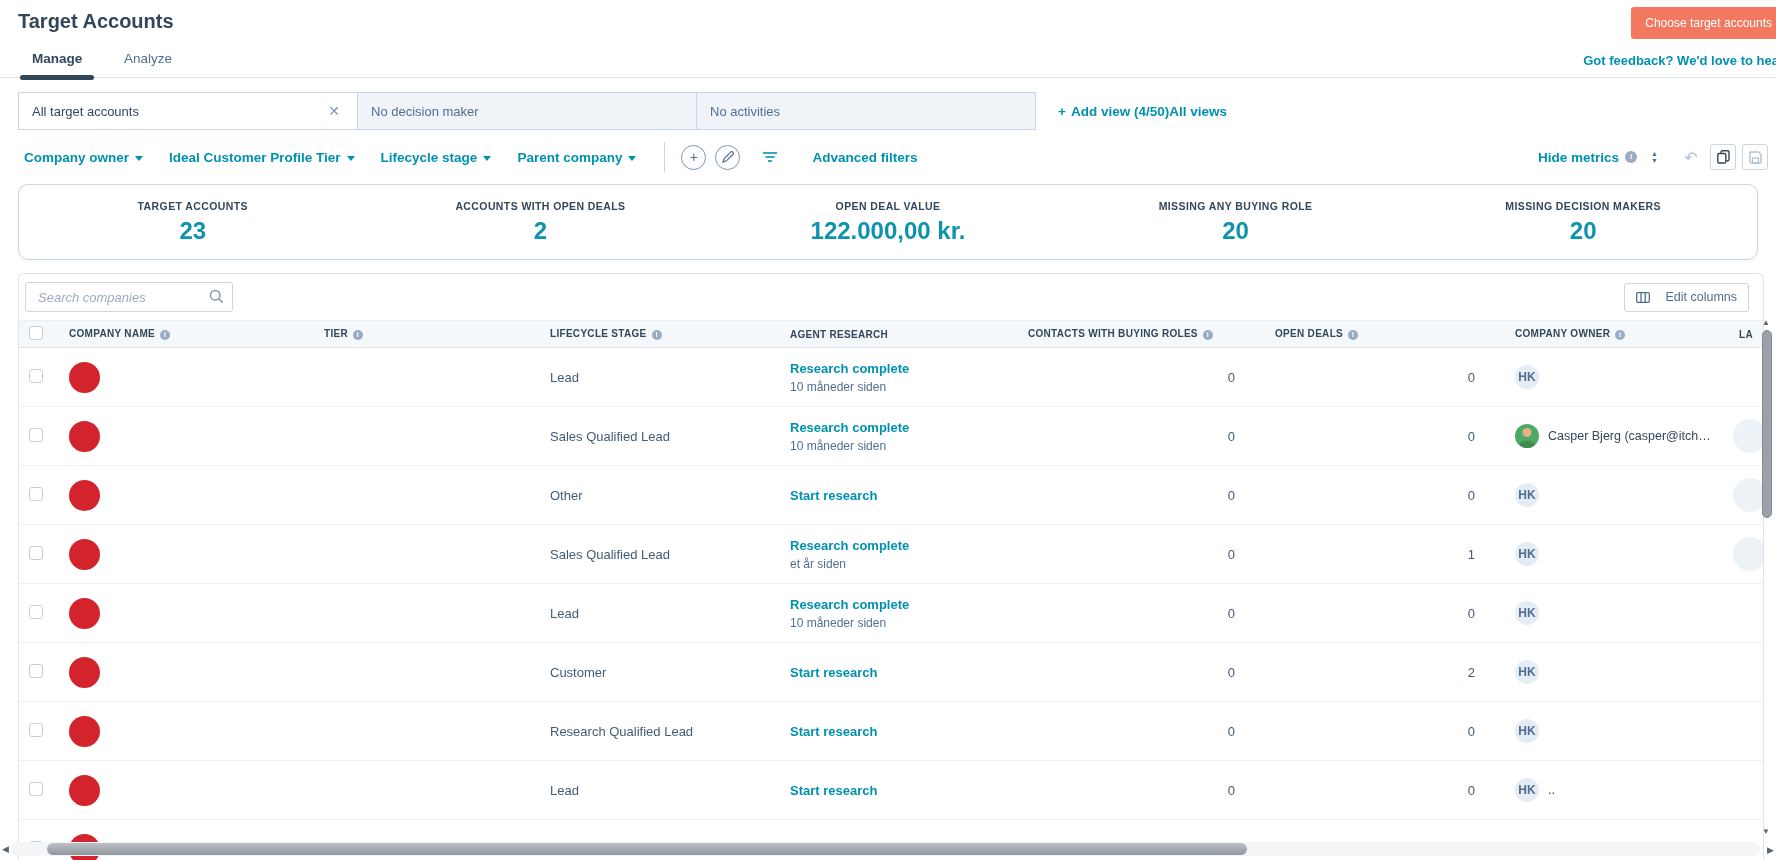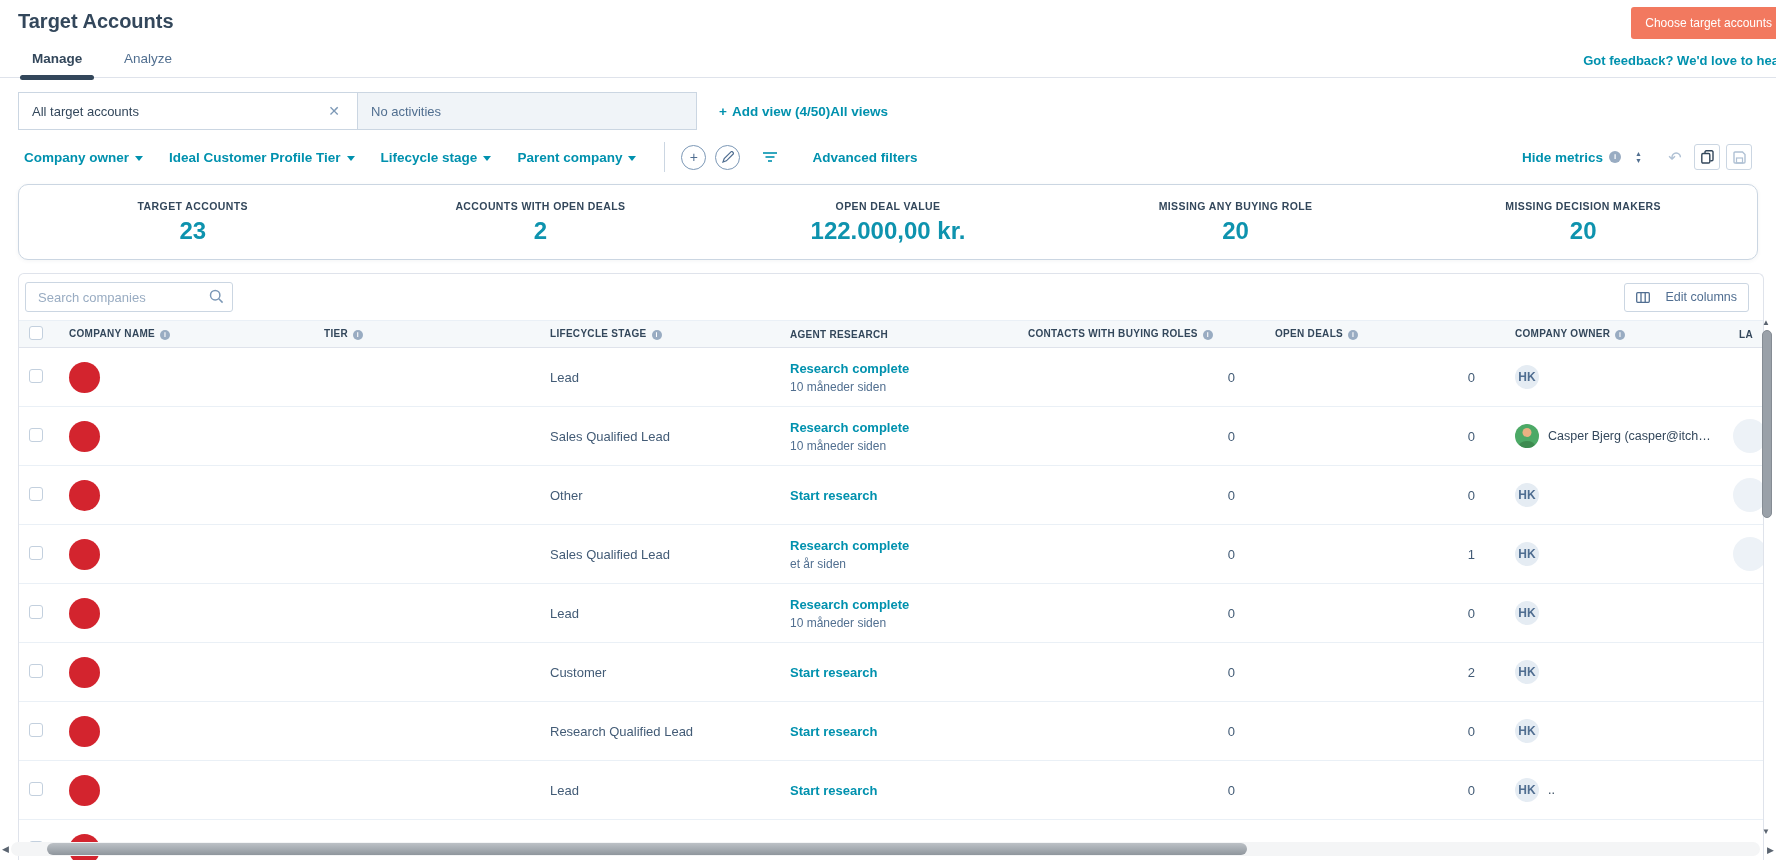--- a/index.html
+++ b/index.html
@@ -38,21 +38,21 @@
   .filter-dd { color:#0091ae; font-weight:bold; font-size:13.5px; margin-right:26px; cursor:pointer;
     display:flex; align-items:center; white-space:nowrap; }
   .caret-down { width:0; height:0; border-left:4px solid transparent; border-right:4px solid transparent;
     border-top:5px solid #0091ae; margin-left:6px; margin-top:2px; }
   .vdivider { width:1px; height:30px; background:#cbd6e2; margin:0 16px 0 2px; }
   .circle-btn { width:25px; height:25px; border:1px solid #7c98b6; border-radius:50%; background:#fff;
     color:#506e91; font-size:14px; display:flex; align-items:center; justify-content:center;
     margin-right:9px; cursor:pointer; }
   .adv-filters { display:flex; align-items:center; margin-left:14px; cursor:pointer;gap:28px; }
   .adv-icon { margin-right:7px; display:inline-flex; }
-  .right-tools { margin-left:auto; display:flex; align-items:center; padding-right:24px; }
+  .right-tools { margin-left:auto; display:flex; align-items:center; padding-right:8px; }
   .hide-metrics { color:#0091ae; font-weight:bold; font-size:13.5px; cursor:pointer; }
   .info-dot { display:inline-block; width:12px; height:12px; border-radius:50%; background:#99acc2;
     color:#fff; font-size:8px; font-weight:bold; line-height:12px; text-align:center; margin-left:6px;
     font-style:normal; }
   .collapse-ctl { display:flex; flex-direction:column; align-items:center; margin:0 14px; color:#516f90;
     font-size:7px; line-height:7px; cursor:pointer; }
   .tool-btn { width:26px; height:26px; display:flex; align-items:center; justify-content:center;
     margin-left:6px; border-radius:3px; background:#fff; cursor:pointer; }
   .tool-btn.bordered { border:1px solid #cbd6e2; }
   .undo-glyph { color:#b0c1d4; font-size:16px; }
@@ -62,21 +62,21 @@
     box-shadow:0 1px 4px rgba(45,62,80,.06); }
   .metric { flex:1; text-align:center; }
   .metric-label { font-size:10.5px; font-weight:bold; letter-spacing:.4px; color:#33475b; }
   .metric-value { margin-top:5px; font-size:24px; font-weight:bold; color:#0e93ae; }
   
   .table-card { position:absolute; top:273px; left:18px; width:1746px; bottom:0;
     border:1px solid #dfe3eb; border-bottom:none; border-radius:6px 6px 0 0; background:#fff; overflow:hidden; }
   .table-topbar { height:46px; display:flex; align-items:center; justify-content:space-between; padding:0 14px 0 6px; }
   .search-wrap { position:relative; margin-left:0; }
   .search-input { width:208px; height:30px; border:1px solid #cbd6e2; border-radius:3px; padding:0 32px 0 12px;
-    font-size:13px; color:#33475b; font-family:inherit; outline:none; }
+    font-size:13px; color:#33475b; font-family:inherit; outline:none;font-style:italic; }
   .search-input::placeholder { color:#99acc2; }
   .search-icon { position:absolute; right:9px; top:7px; }
   .edit-columns-btn { height:29px; border:1px solid #cbd6e2; border-radius:3px; background:#fff;
     color:#506e91; font-size:12.5px; font-family:inherit; display:flex; align-items:center; gap:15px;
     padding:0 11px; cursor:pointer; }
   table { width:100%; border-collapse:collapse; table-layout:fixed; }
   th { background:#f5f8fa; height:27px; font-size:10px; font-weight:bold; color:#33475b; text-align:left;
     letter-spacing:.3px; border-top:1px solid #eaf0f6; border-bottom:1px solid #dfe3eb; white-space:nowrap;
     overflow:hidden; cursor:pointer; }
   td { height:59px; border-bottom:1px solid #eaf0f6; vertical-align:middle; font-size:13px; color:#425b76;
@@ -133,20 +133,23 @@
   <div class="tab tab-analyze">Analyze</div>
   <div class="feedback-link">Got feedback? We'd love to hear</div>
 </div>
 
 <div class="views-row">
   <div class="view-tab active">
     <span>All target accounts</span>
     <span class="view-close">✕</span>
   </div>
   <div class="view-tab">
+    <span>No decision maker</span>
+  </div>
+  <div class="view-tab">
     <span>No activities</span>
   </div>
   <div class="view-links">
     <span class="teal-link"><span class="plus-glyph">+</span><span>Add view (4/50)</span></span>
     <span class="teal-link">All views</span>
   </div>
 </div>
 
 <div class="filters-row">
   <span class="filter-dd">

